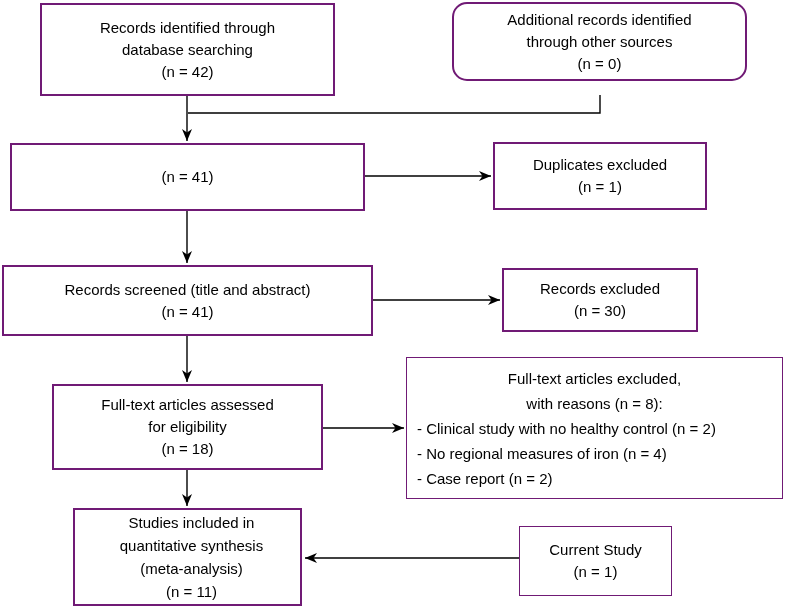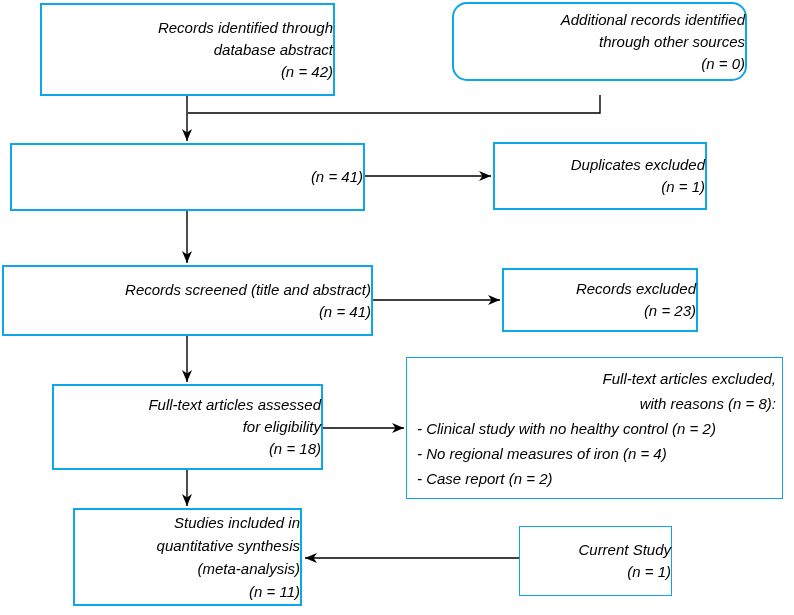--- a/index.html
+++ b/index.html
@@ -16,30 +16,29 @@
 
   .connectors {
     position: absolute;
     left: 0; top: 0;
     width: 794px; height: 615px;
     pointer-events: none;
   }
 
   .fbox {
     position: absolute;
-    border: 2px solid #0ea5e9;
+    border: 2px solid #701a75;
     background: #ffffff;
     display: flex;
     flex-direction: column;
     justify-content: center;
-    align-items: flex-end;
+    align-items: center;
     text-align: center;
     font-size: 15px;
     line-height: 22px;
-    font-style: italic;
   }
 
   .fbox .line { white-space: nowrap; }
 
   
   .box-identified   { left: 40px;  top: 3px;   width: 295px; height: 93px; }
   .box-additional   { left: 452px; top: 2px;   width: 295px; height: 79px; border-radius: 15px; }
   
   .box-after-dup    { left: 10px;  top: 143px; width: 355px; height: 68px; }
   .box-dup-excl     { left: 493px; top: 142px; width: 214px; height: 68px; }
@@ -90,21 +89,21 @@
 
     <path d="M187,470 L187,506" stroke="#000000" stroke-width="1.4" fill="none" marker-end="url(#arrow)"></path>
 
     <path d="M323,428 L404,428" stroke="#000000" stroke-width="1.4" fill="none" marker-end="url(#arrow)"></path>
 
     <path d="M519,558 L305,558" stroke="#000000" stroke-width="1.4" fill="none" marker-end="url(#arrow)"></path>
   </svg>
 
   <div class="fbox box-identified">
     <div class="line">Records identified through</div>
-    <div class="line">database abstract</div>
+    <div class="line">database searching</div>
     <div class="line">(n = 42)</div>
   </div>
 
   <div class="fbox box-additional">
     <div class="line">Additional records identified</div>
     <div class="line">through other sources</div>
     <div class="line">(n = 0)</div>
   </div>
 
   <div class="fbox box-after-dup">
@@ -116,21 +115,21 @@
     <div class="line">(n = 1)</div>
   </div>
 
   <div class="fbox box-screened">
     <div class="line">Records screened (title and abstract)</div>
     <div class="line">(n = 41)</div>
   </div>
 
   <div class="fbox box-rec-excl">
     <div class="line">Records excluded</div>
-    <div class="line">(n = 23)</div>
+    <div class="line">(n = 30)</div>
   </div>
 
   <div class="fbox box-fulltext">
     <div class="line">Full-text articles assessed</div>
     <div class="line">for eligibility</div>
     <div class="line">(n = 18)</div>
   </div>
 
   <div class="fbox box-ft-excl">
     <div class="line">Full-text articles excluded,</div>

